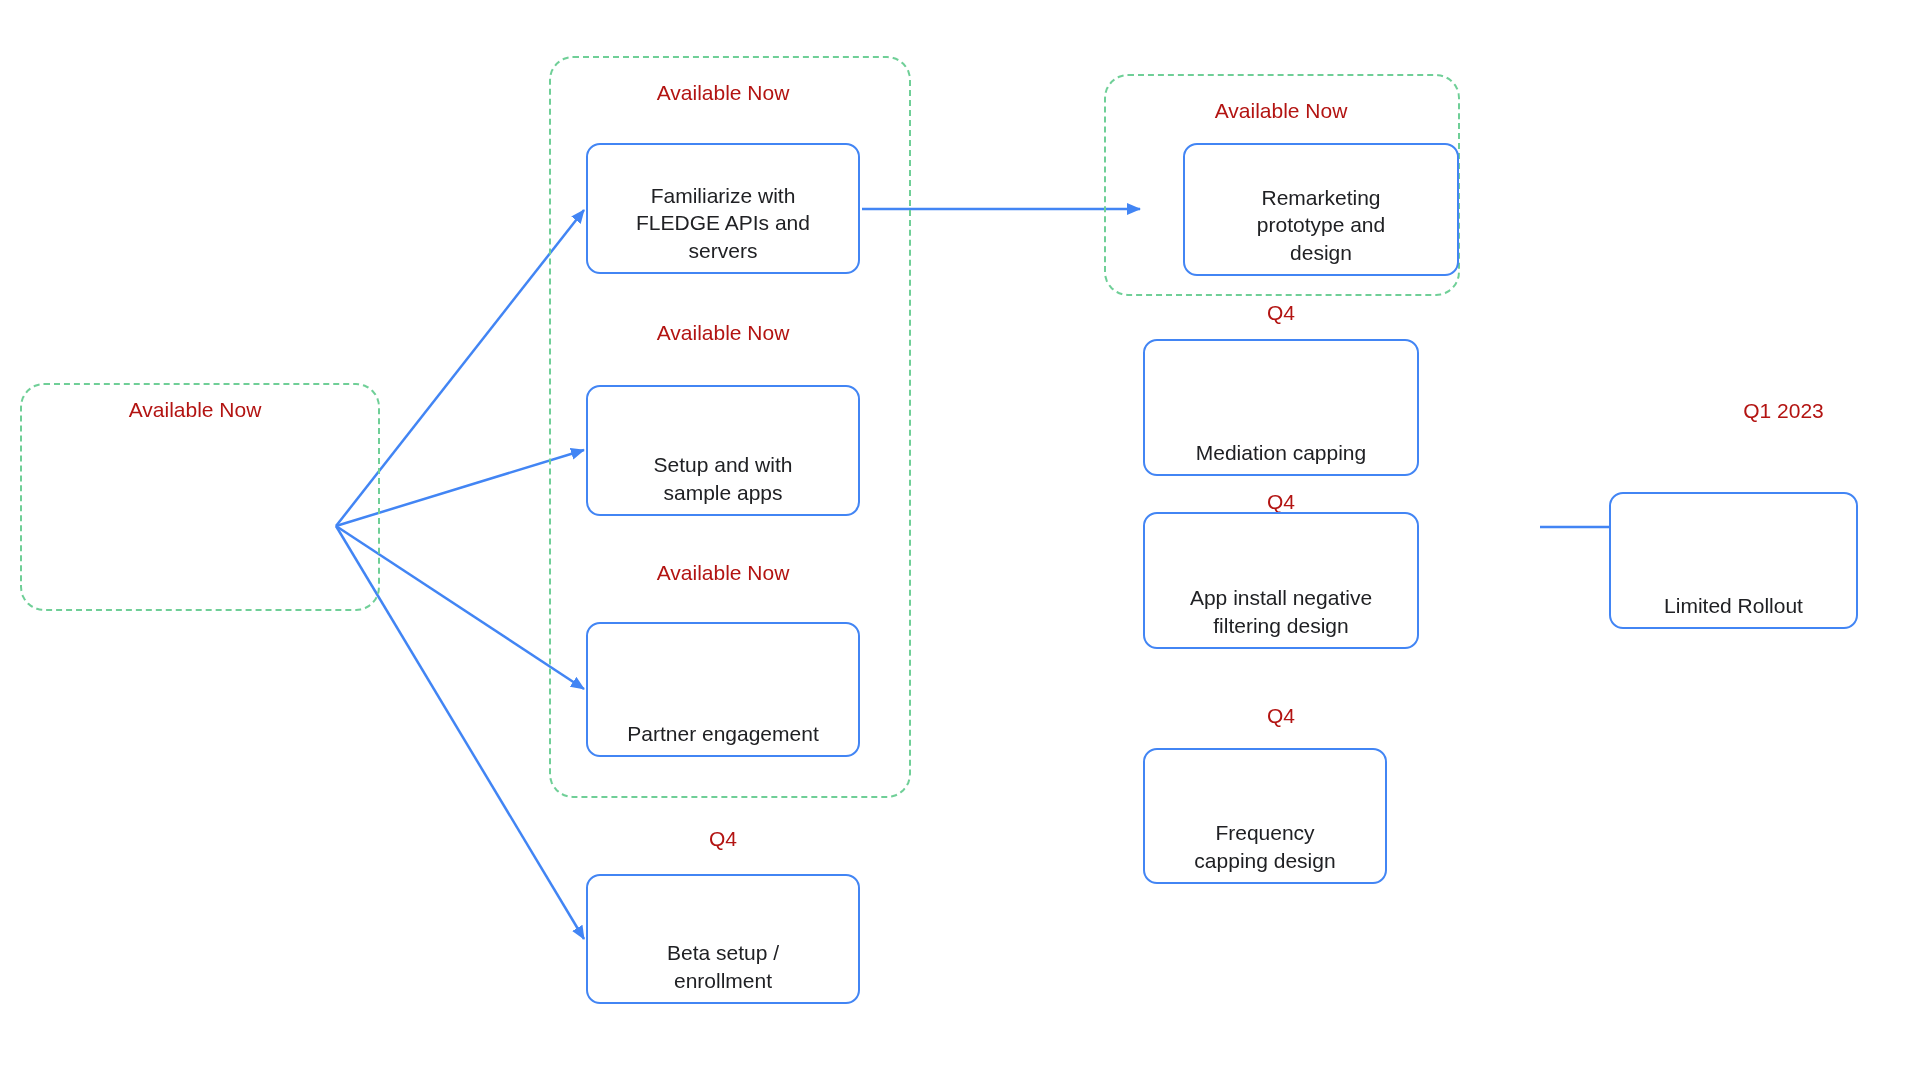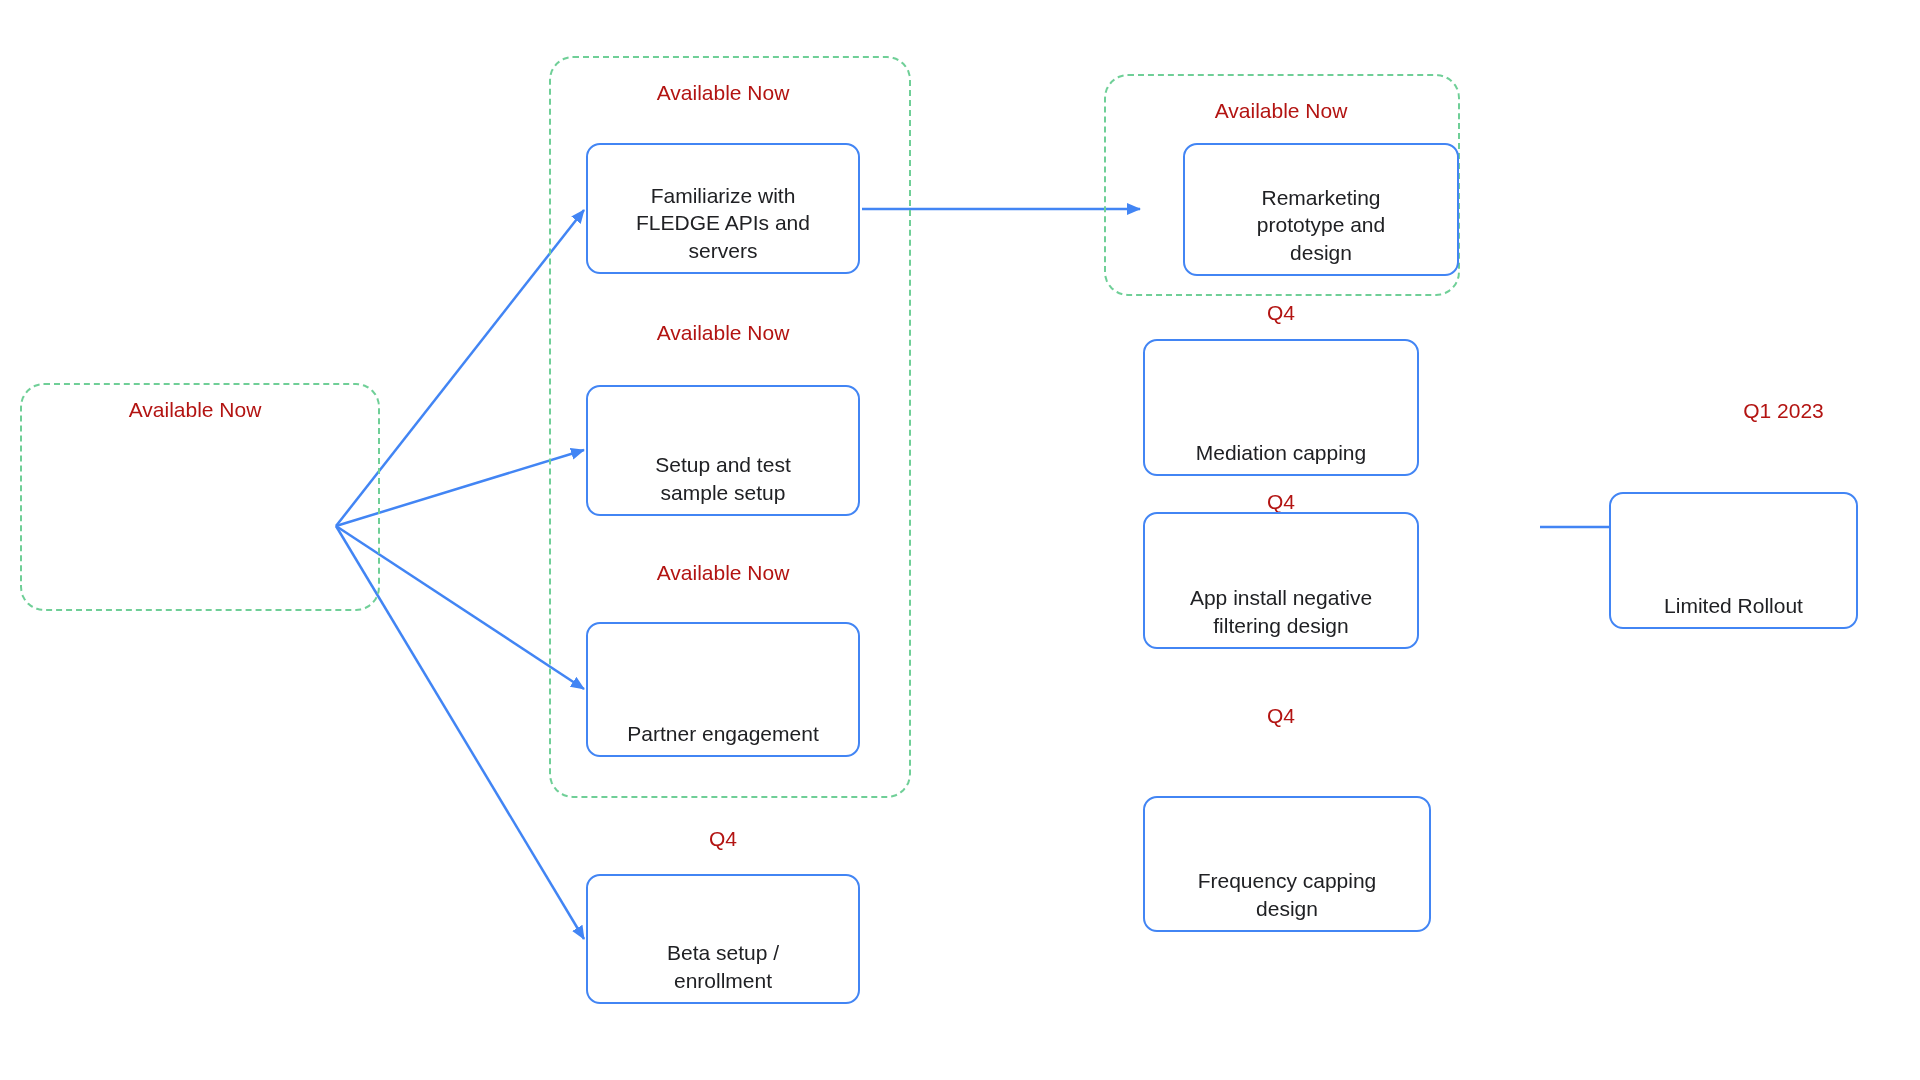--- a/index.html
+++ b/index.html
@@ -79,21 +79,21 @@
 
   <div class="group" style="left:549px; top:56px; width:362px; height:742px;"></div>
 
   <div class="status" style="left:586px; top:80px; width:274px;">Available Now</div>
   <div class="node" style="left:586px; top:143px; width:274px; height:131px;">
     <span>Familiarize with FLEDGE APIs and servers</span>
   </div>
 
   <div class="status" style="left:586px; top:320px; width:274px;">Available Now</div>
   <div class="node tight" style="left:586px; top:385px; width:274px; height:131px;">
-    <span>Setup and test sample setup</span>
+    <span>Setup and with sample apps</span>
   </div>
 
   <div class="status" style="left:586px; top:560px; width:274px;">Available Now</div>
   <div class="node" style="left:586px; top:622px; width:274px; height:135px; padding:8px 2px;">
     <span>Partner engagement</span>
   </div>
 
   <div class="status" style="left:586px; top:826px; width:274px;">Q4</div>
   <div class="node" style="left:586px; top:874px; width:274px; height:130px;">
     <span>Beta setup / enrollment</span>
@@ -109,21 +109,21 @@
   <div class="node" style="left:1143px; top:339px; width:276px; height:137px;">
     <span>Mediation capping</span>
   </div>
 
   <div class="status" style="left:1143px; top:489px; width:276px;">Q4</div>
   <div class="node" style="left:1143px; top:512px; width:276px; height:137px; padding:8px 26px;">
     <span>App install negative filtering design</span>
   </div>
 
   <div class="status" style="left:1143px; top:703px; width:276px;">Q4</div>
-  <div class="node" style="left:1143px; top:748px; width:288px; height:136px;margin-top:48px;">
+  <div class="node" style="left:1143px; top:748px; width:244px; height:136px;">
     <span>Frequency capping design</span>
   </div>
 
   <div class="status" style="left:1649px; top:398px; width:269px;">Q1 2023</div>
   <div class="node" style="left:1609px; top:459px; width:249px; height:137px;margin-top:33px;">
     <span>Limited Rollout</span>
   </div>
 
 </div>
 

